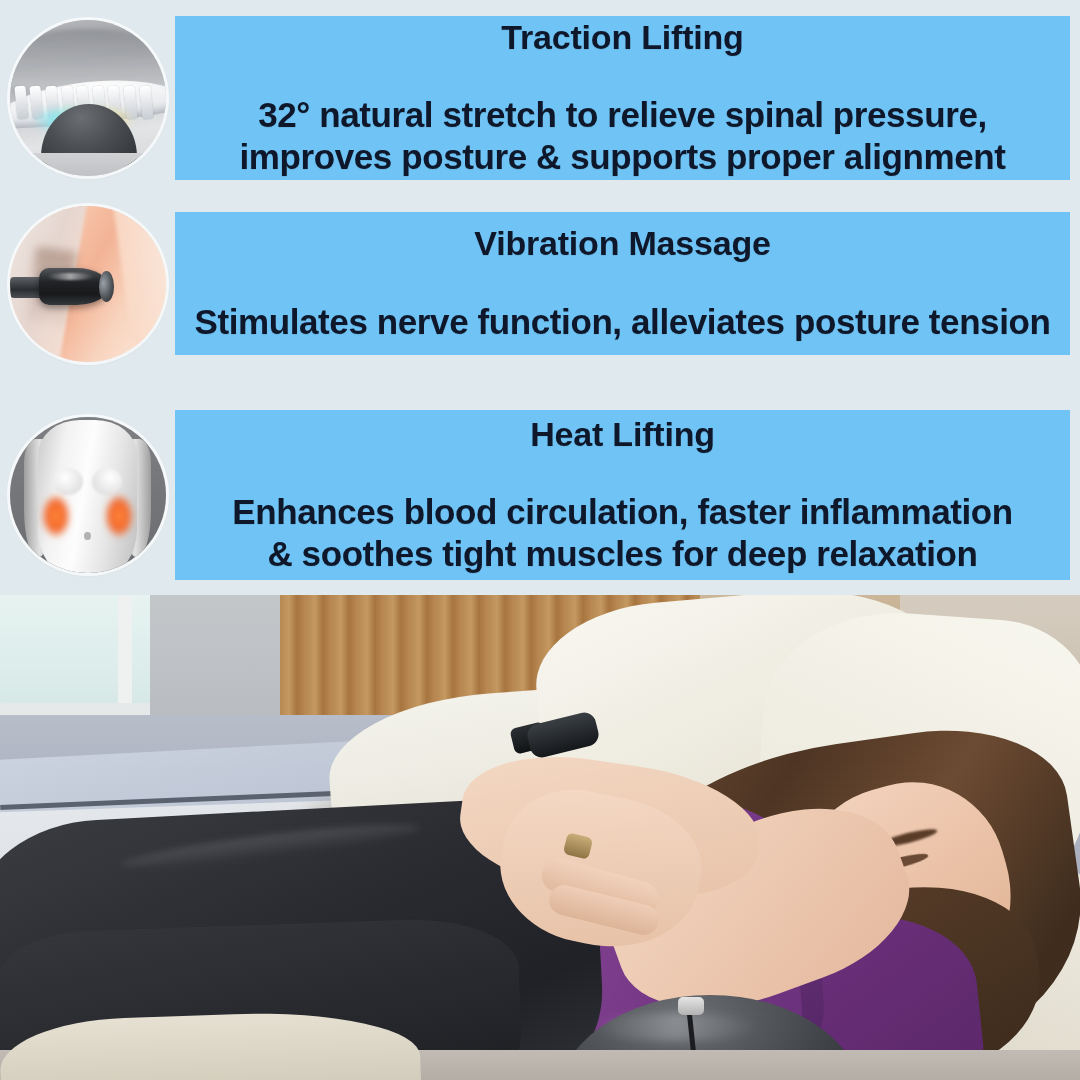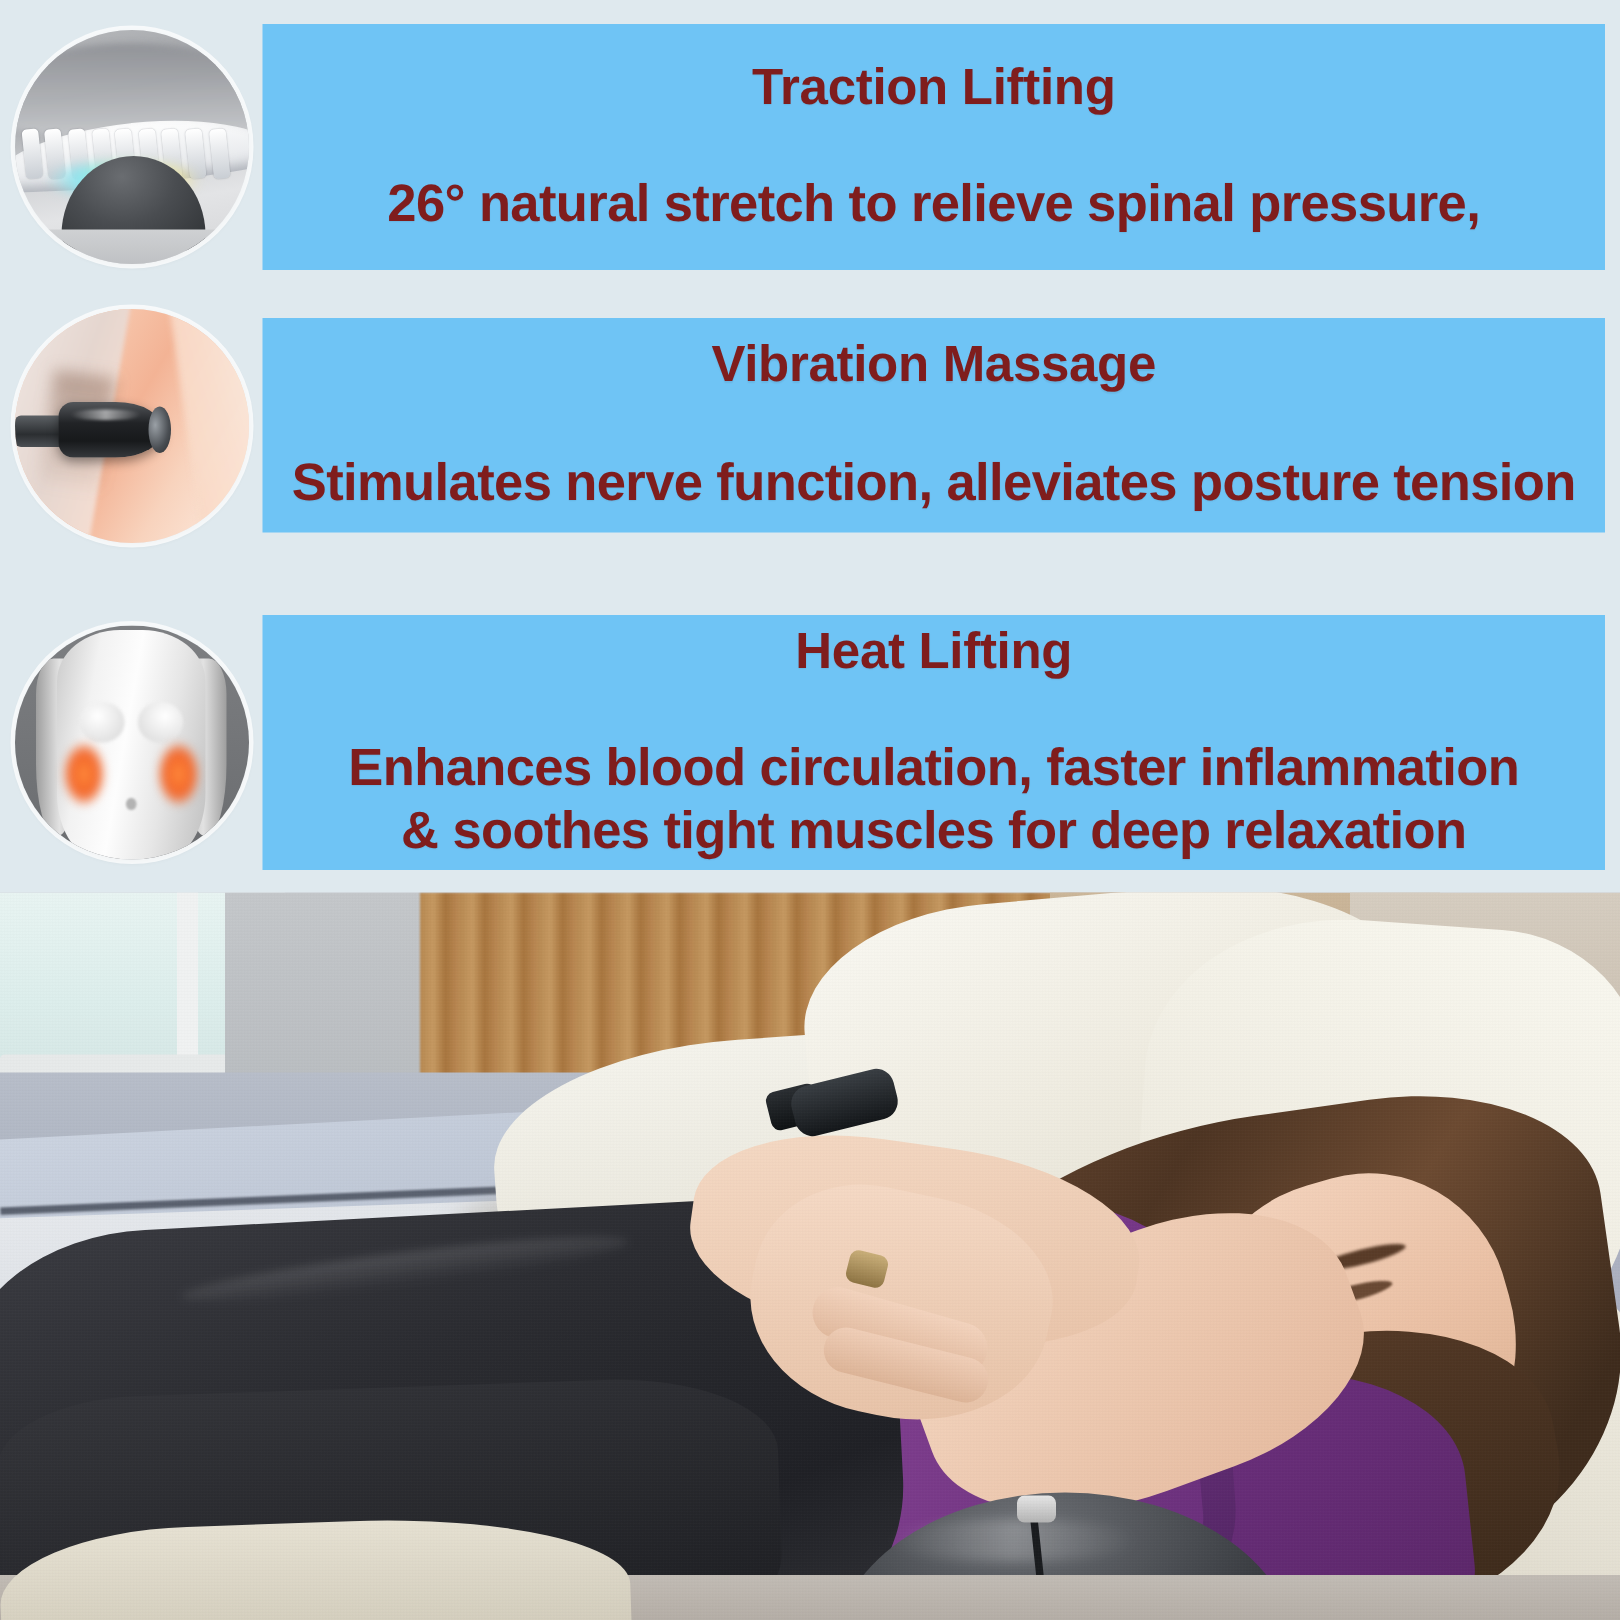--- a/index.html
+++ b/index.html
@@ -100,21 +100,21 @@
   .t3 .chestL{ position:absolute; left:28%; top:33%; width:19%; height:17%;
     background:radial-gradient(ellipse at 40% 35%,#ffffff,#d6d6d6); border-radius:50%; filter:blur(1.2px); }
   .t3 .chestR{ position:absolute; right:28%; top:33%; width:19%; height:17%;
     background:radial-gradient(ellipse at 60% 35%,#ffffff,#d6d6d6); border-radius:50%; filter:blur(1.2px); }
 
   
   .panel{
     flex:1 1 auto; height:100%; margin-right:10px;
     background:#6fc4f5;
     display:flex; flex-direction:column; align-items:center; justify-content:center;
-    color:#7f1d1d; text-align:center;
+    color:#0f172a; text-align:center;
     padding:4px 14px;
     gap:36px;
   }
   .panel .title{
     font-size:34px; font-weight:bold; line-height:1.12;
     letter-spacing:-.2px; text-shadow:0 1px 1px rgba(0,0,0,.07);
     font-stretch:condensed;
   }
   .panel .desc{
     font-size:35px; font-weight:bold; line-height:1.2;
@@ -274,21 +274,22 @@
           <div class="vert" style="left:84%"></div>
           <div class="glow"></div>
             <div class="cushion"></div>
             <div class="floor"></div>
         </div>
       </div>
     </div>
     <div class="panel">
       <div class="title">Traction Lifting</div>
       <div class="desc">
-        <span class="ln">26° natural stretch to relieve spinal pressure,</span>
+        <span class="ln">32° natural stretch to relieve spinal pressure,</span>
+        <span class="ln">improves posture &amp; supports proper alignment</span>
       </div>
     </div>
   </div>
 
   <div class="feature-row" id="row-2">
     <div class="thumb-wrap">
       <div class="thumb t2">
         <div class="inner">
           <div class="bg"></div>
             <div class="fold"></div>

